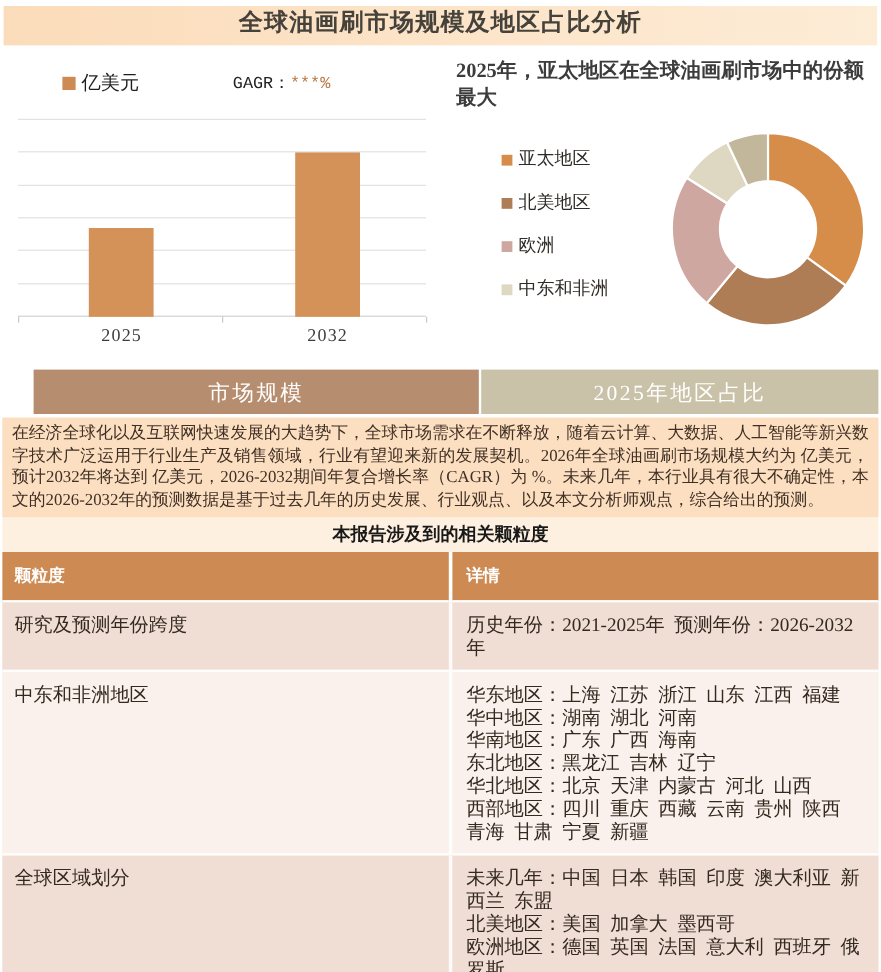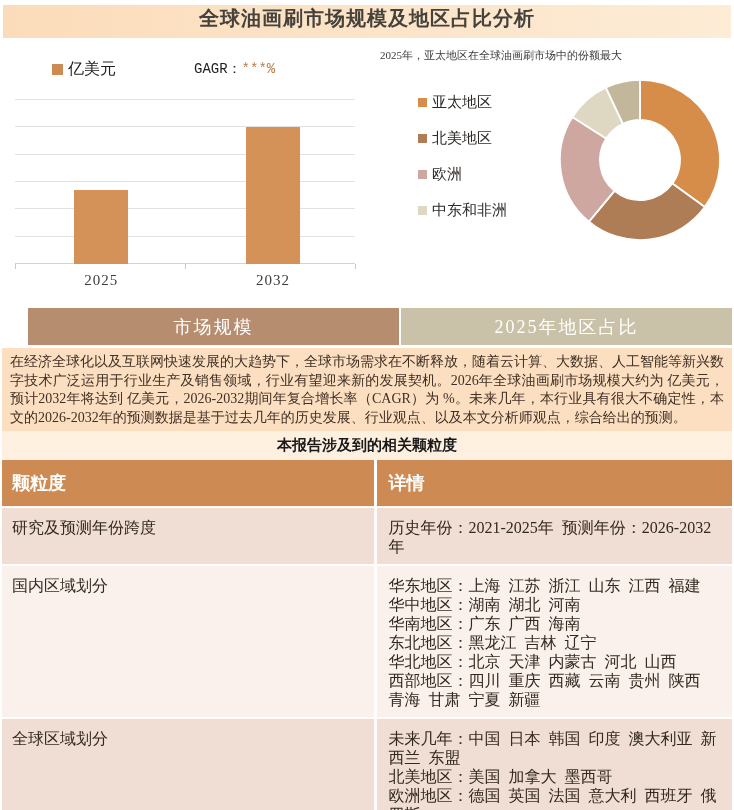--- a/index.html
+++ b/index.html
@@ -34,21 +34,21 @@
   .axis-line { position:absolute; left:0; right:0; bottom:0; height:1px; background:#d2d2d2; }
   .tick { position:absolute; top:100%; width:1px; height:5px; background:#c9c9c9; }
   .bar { position:absolute; bottom:0; transform:translateX(-50%); }
   .x-label {
     position:absolute; top:calc(100% + 8px); transform:translateX(-50%);
     font-size:15px; color:#3d3d3d; letter-spacing:1px;
   }
 
   .donut-panel { width:366px; position:relative; }
   .donut-heading {
-    font-size:11px; font-weight:normal; color:#3c3c3c;
+    font-size:17px; font-weight:bold; color:#3c3c3c;
     line-height:1.35; padding:10px 8px 0 12px;
   }
   .donut-body { display:flex; margin-top:6px; }
   .donut-legend { list-style:none; margin:24px 0 0 50px; width:96px; }
   .donut-legend li { display:flex; margin:0 0 17px 0; font-size:15px; color:#2e2a26; line-height:19px; }
   .donut-legend .sw { width:9px; height:9px; margin:5px 5px 0 0; flex:0 0 9px; }
   .donut-wrap { margin-left:auto; margin-right:3px; }
 
   
   .tabs { display:flex; margin:8px 2px 0 2px; height:37px; gap:2px;padding-left:26px; }
@@ -70,21 +70,21 @@
     padding:5px 8px 4px 8px;
     font-size:14px; line-height:18.6px; color:#3f2f24;
     text-align:justify;
   }
   .table-title {
     text-align:center; font-size:15px; font-weight:bold; color:#191919;
     padding:5px 0 5px 0;
   }
   table.granularity { width:100%; border-collapse:collapse; table-layout:fixed; }
   table.granularity th {
-    background:#cd8a52; color:#ffffff; font-size:18px; font-weight:bold;
+    background:#cd8a52; color:#ffffff; font-size:14px; font-weight:bold;
     text-align:left; padding:11px 10px; height:38px;
   }
   table.granularity th.col-detail-h { border-left:3px solid #ffffff; padding-left:12px; }
   table.granularity td {
     font-size:16px; color:#33291f; vertical-align:top;
     padding:10px 10px 8px 10px; line-height:19px;
     border-top:2px solid rgba(255,255,255,0.92);
   }
   table.granularity td.col-detail { border-left:3px solid rgba(255,255,255,0.85); padding-left:12px; white-space:pre-wrap; }
   col.c1 { width:373px; }
@@ -179,21 +179,21 @@
           <th>颗粒度</th>
           <th class="col-detail-h">详情</th>
         </tr>
       </thead>
       <tbody>
           <tr class="row-dark">
             <td>研究及预测年份跨度</td>
             <td class="col-detail">历史年份：2021-2025年  预测年份：2026-2032年</td>
           </tr>
           <tr class="row-light">
-            <td>国内区域划分</td>
+            <td>中东和非洲地区</td>
             <td class="col-detail">华东地区：上海  江苏  浙江  山东  江西  福建
 华中地区：湖南  湖北  河南
 华南地区：广东  广西  海南
 东北地区：黑龙江  吉林  辽宁
 华北地区：北京  天津  内蒙古  河北  山西
 西部地区：四川  重庆  西藏  云南  贵州  陕西  青海  甘肃  宁夏  新疆</td>
           </tr>
           <tr class="row-dark">
             <td>全球区域划分</td>
             <td class="col-detail">未来几年：中国  日本  韩国  印度  澳大利亚  新西兰  东盟

